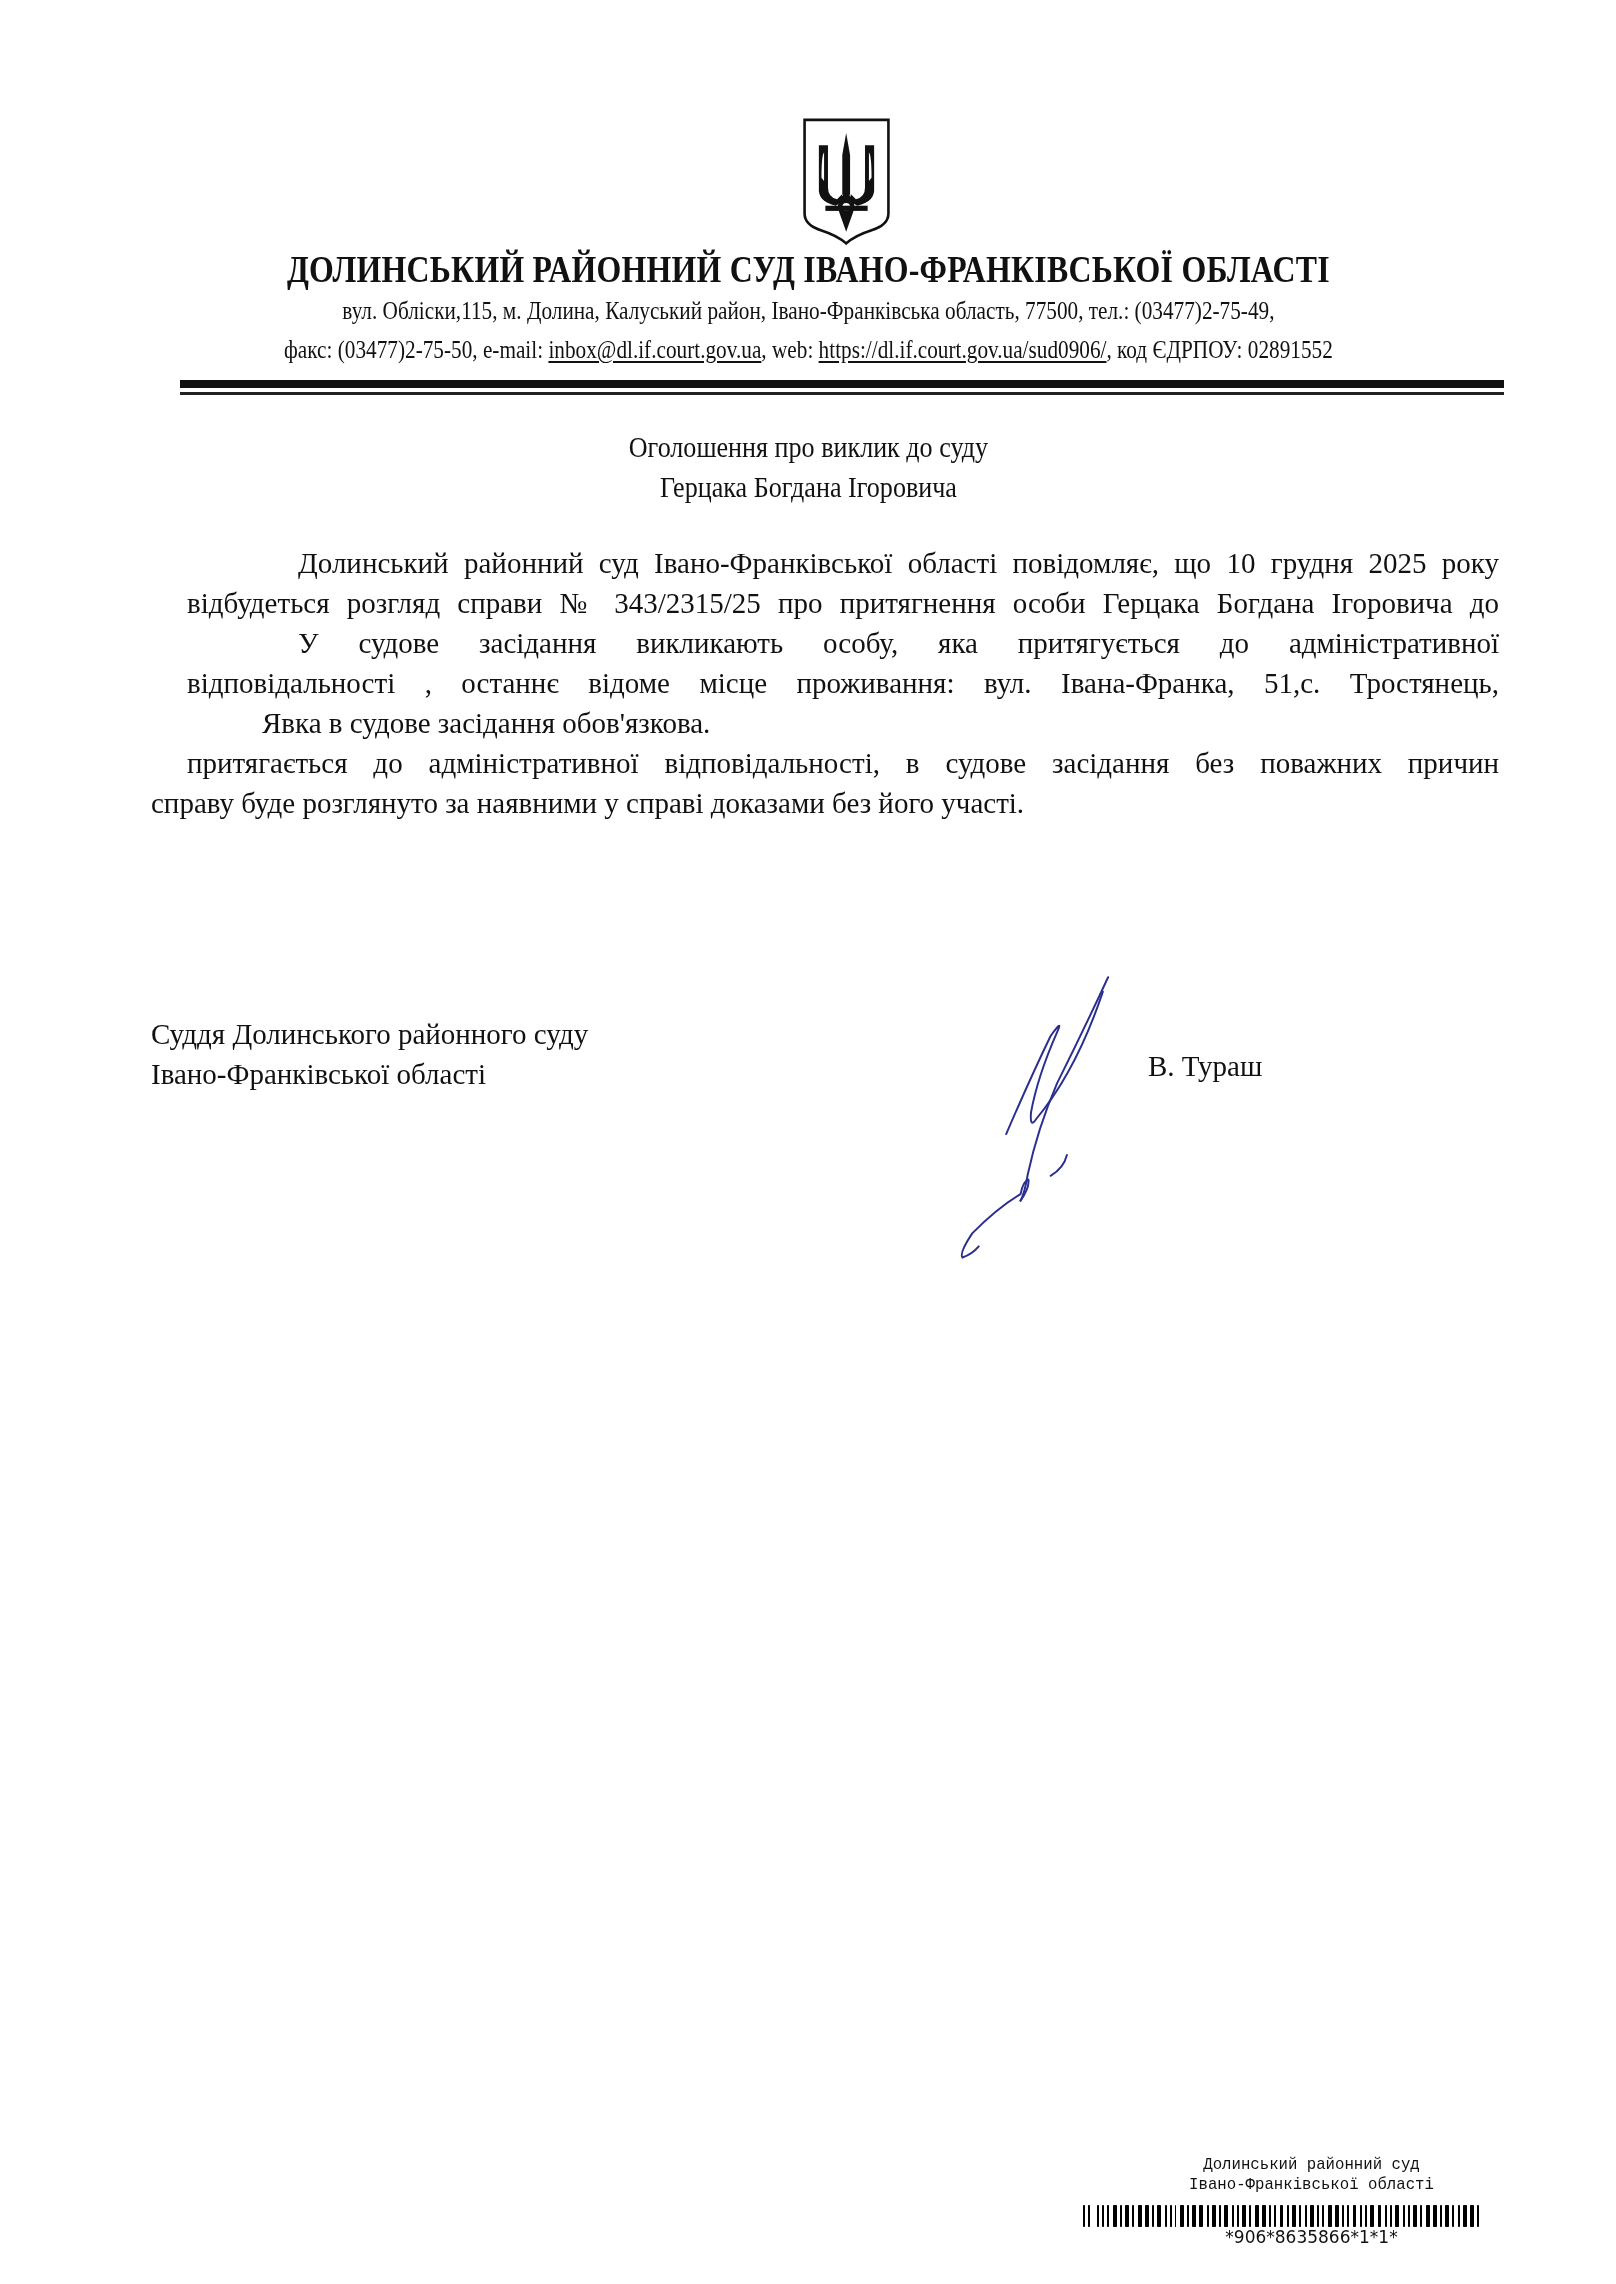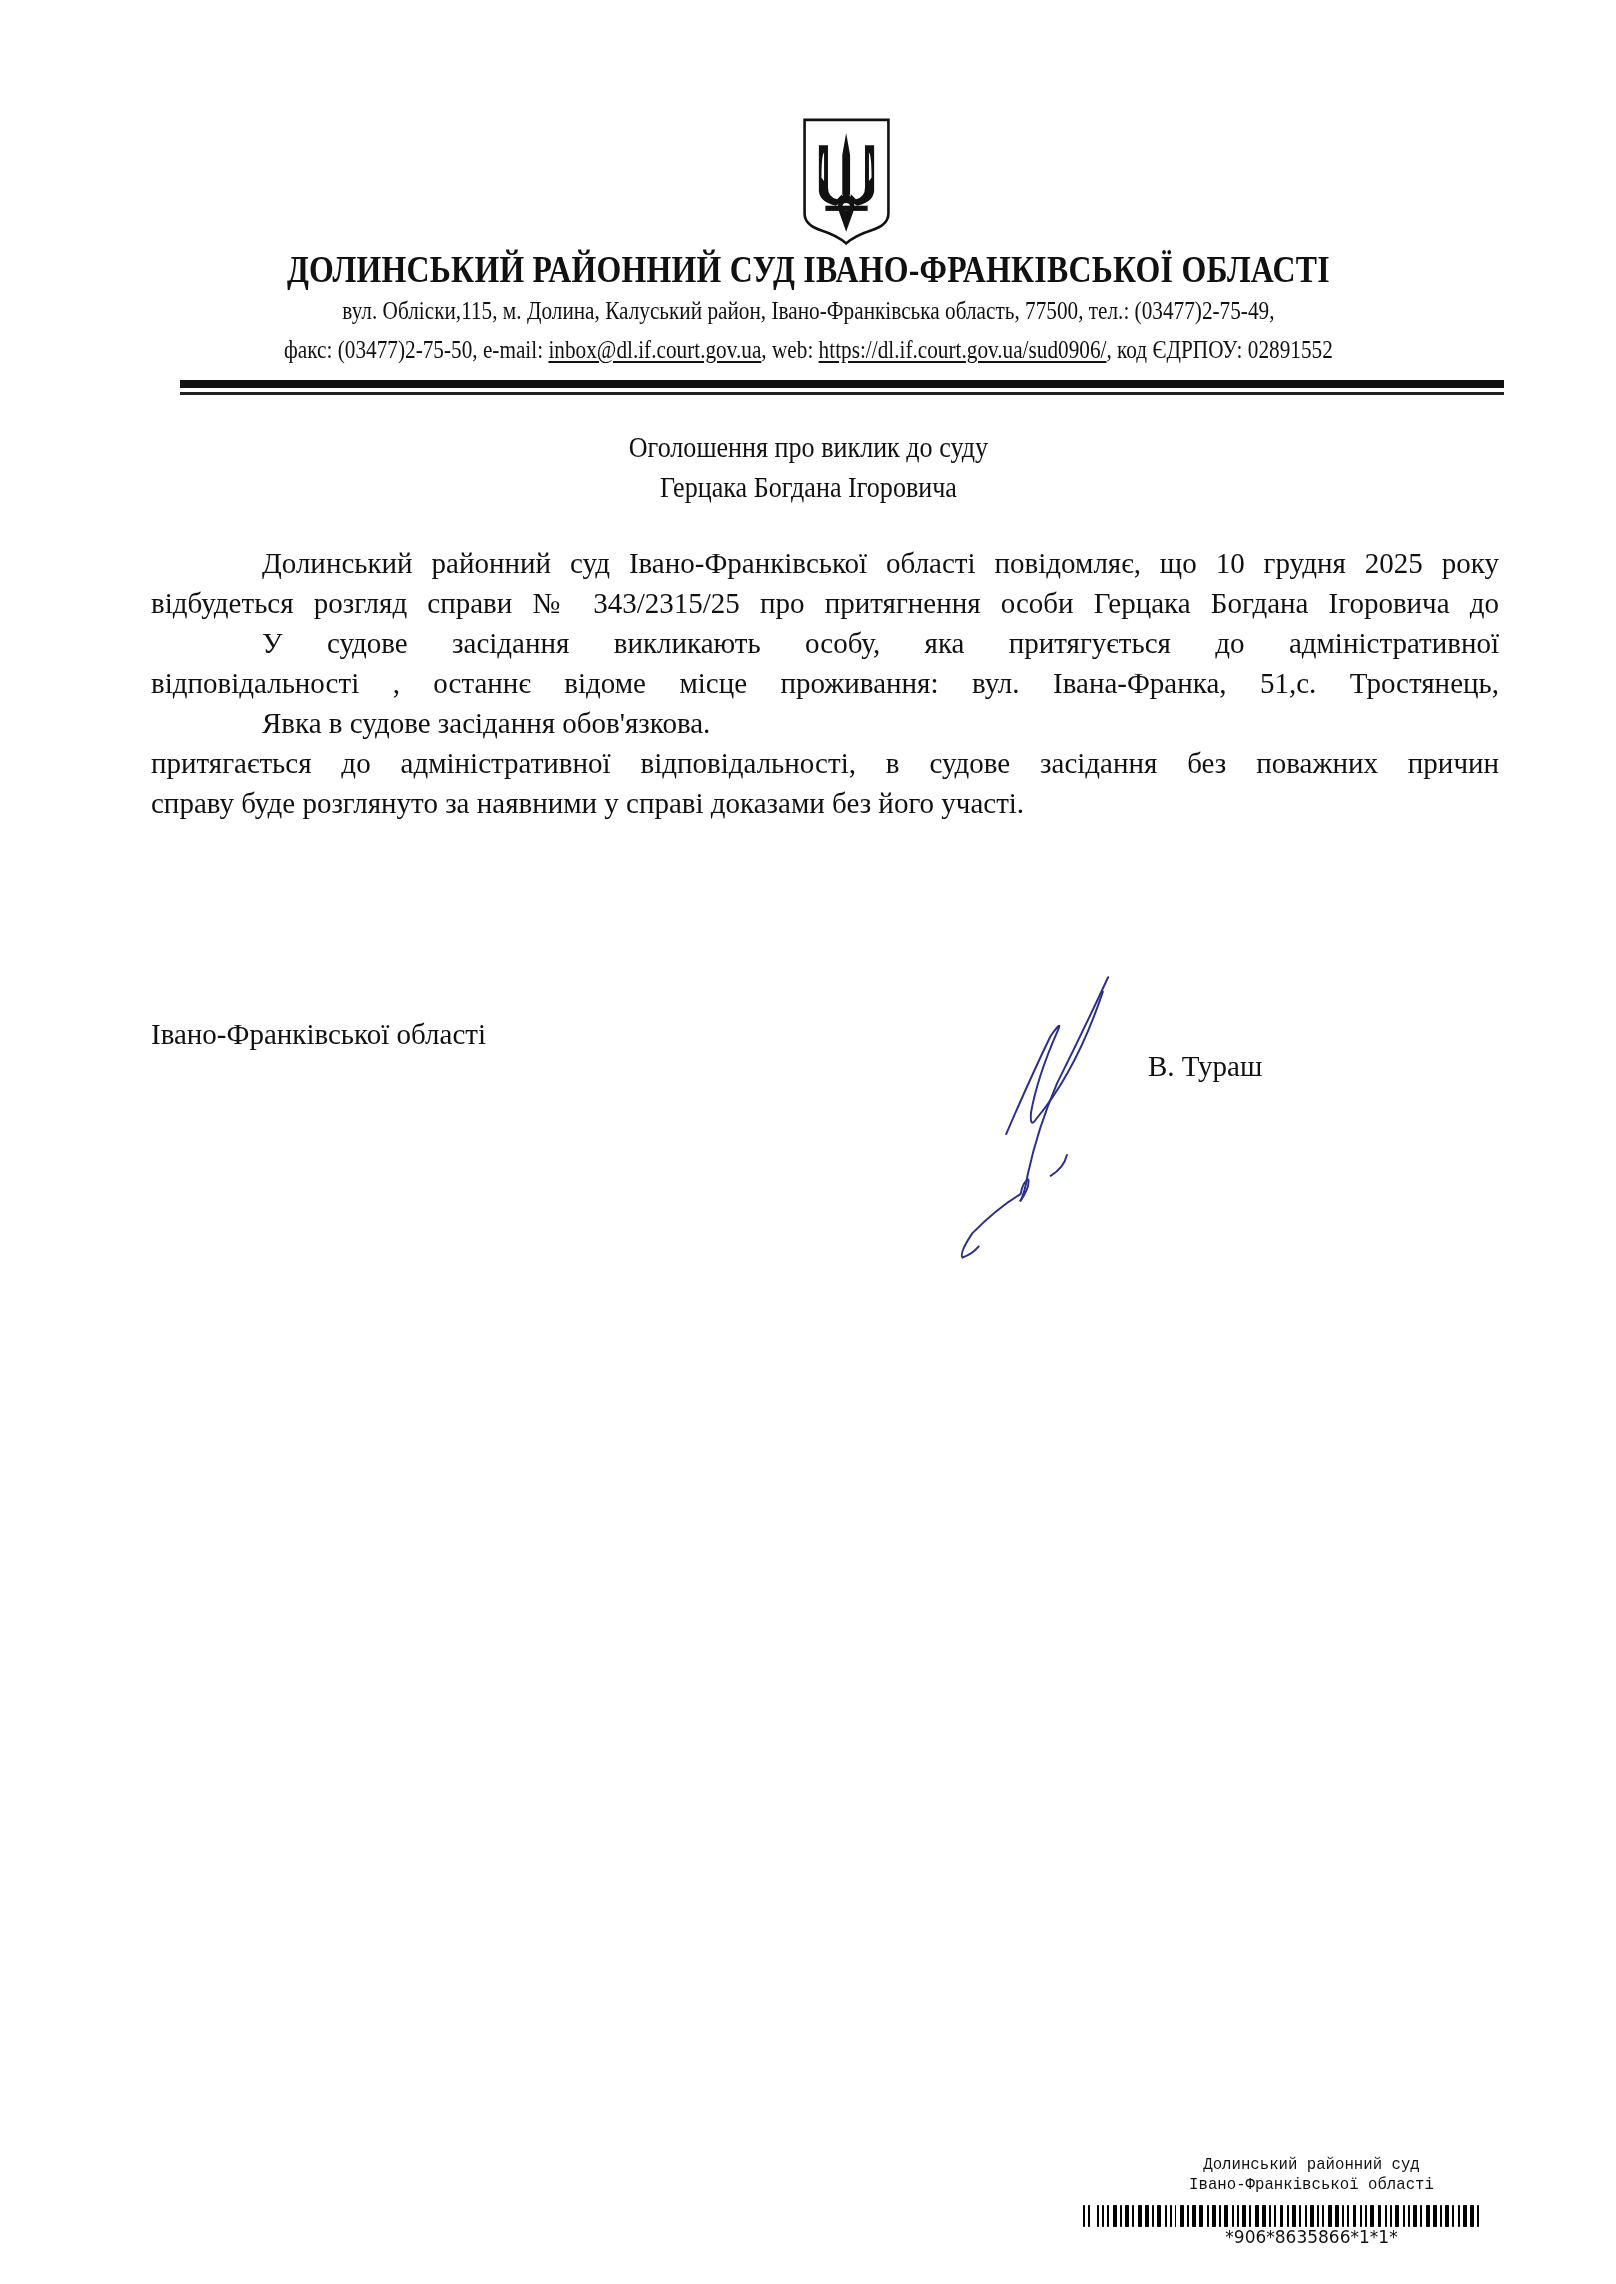--- a/index.html
+++ b/index.html
@@ -12,21 +12,21 @@
                transform: scaleX(0.86); transform-origin: 808px 0; white-space: nowrap; }
   .hdr-line { left: 0; width: 1617px; text-align: center; font-size: 25px;
               transform: scaleX(0.85); transform-origin: 808px 0; white-space: nowrap; }
   .hdr-line a { color: #111; text-decoration: underline; text-underline-offset: 2.6px; }
   .rule-thick { left: 180px; width: 1324px; top: 380px; height: 7.8px; background: #111; }
   .rule-thin { left: 180px; width: 1324px; top: 392px; height: 2.6px; background: #222; }
   .notice-title { left: 0; width: 1617px; text-align: center; font-size: 29px;
                   transform: scaleX(0.9); transform-origin: 808px 0; white-space: nowrap; }
   .body-text { left: 151px; width: 1348px; font-size: 29px; line-height: 40px; }
   .line { display: block; white-space: nowrap; transform-origin: 0 0; }
-  .just { text-align: justify; text-align-last: justify; white-space: normal; }
+  .just { text-align: justify; text-align-last: justify; white-space: normal; margin-left: 36px; }
   .ind { padding-left: 111px; }
   .sig-left { left: 151px; top: 1014px; font-size: 29px; line-height: 40px; }
   .sig-name { left: 1148px; top: 1050px; font-size: 29px; text-align: center; }
   .signature { left: 933px; top: 972px; width: 196px; height: 294px; }
   .stamp { left: 1080px; top: 2156px; width: 463px; text-align: center;
            font-family: Liberation Mono, monospace; font-size: 15.7px; line-height: 19.6px; }
   .barcode { left: 1083px; top: 2205px; width: 457px; height: 22px; display: flex; gap: 0; align-items: stretch; }
   .barcode span { display: block; background: #000; margin-right: 3.3px; border-radius: 0.7px; }
   .bc-text { left: 1080px; top: 2227px; width: 463px; text-align: center;
              font-family: "DejaVu Sans", sans-serif; font-size: 17px; }
@@ -71,20 +71,21 @@
   <div>
     <span class="line ind">Явка в судове засідання  обов'язкова.</span>
   </div>
   <div>
     <span class="line just">притягається до адміністративної відповідальності, в судове засідання без поважних причин</span>
     <span class="line">справу буде розглянуто за наявними у справі доказами без його участі.</span>
   </div>
 </div>
 
 <div class="abs sig-left">
+  <div>Суддя Долинського районного суду</div>
   <div>Івано-Франківської області</div>
 </div>
 <div class="abs signature">
   <svg width="196" height="294" viewBox="0 0 300 450" fill="none" stroke="#2a2f8f" stroke-width="3" stroke-linecap="round">
     <path d="M268 8 Q230 90 190 170 Q160 240 145 310 Q140 340 134 350"></path>
     <path d="M112 248 Q150 160 180 98 Q200 70 190 92 Q160 160 150 215 Q148 240 158 225 Q220 150 260 30"></path>
     <path d="M134 350 Q148 330 146 318 Q138 320 134 340 Q100 360 60 400 Q40 430 45 437 Q60 432 70 420"></path>
     <path d="M205 280 Q200 300 180 312"></path>
   </svg>
 </div>

